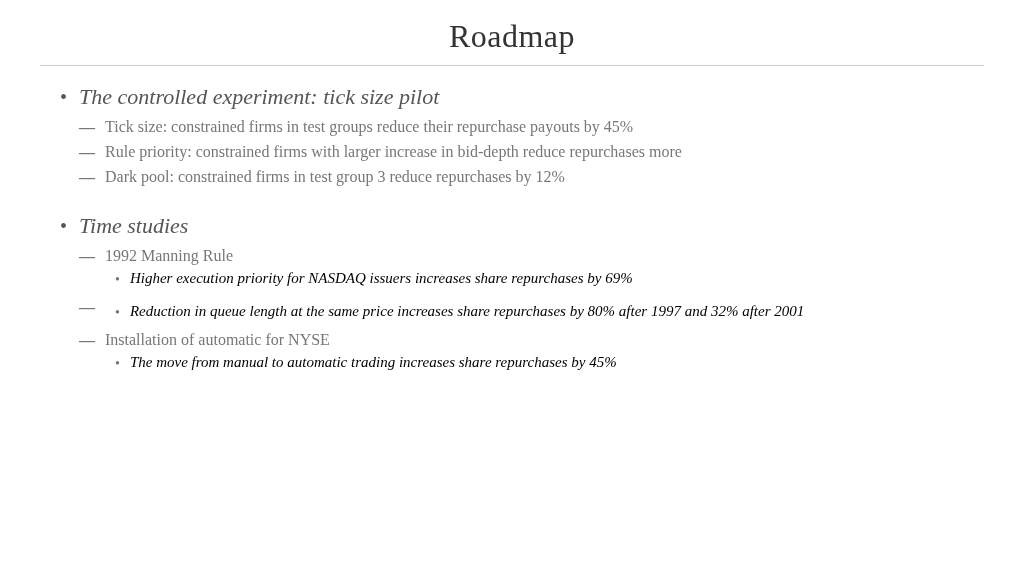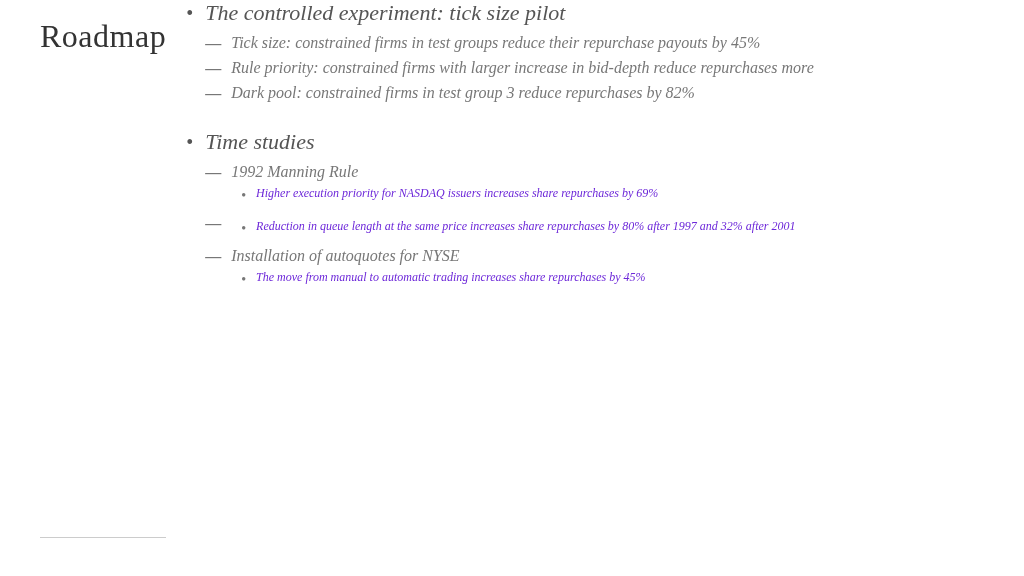--- a/index.html
+++ b/index.html
@@ -15,21 +15,21 @@
       font-family: Georgia, 'Times New Roman', serif;
       color: #555555;
       overflow: hidden;
     }
 
     .slide {
       width: 1024px;
       height: 576px;
       padding: 0 40px 20px 40px;
       display: flex;
-      flex-direction: row;
+      flex-direction: column;
       justify-content: space-between;
     }
 
     .header {
       text-align: center;
       padding: 18px 0 10px 0;
       border-bottom: 1px solid #cccccc;
       margin-bottom: 18px;
     }
 
@@ -89,21 +89,20 @@
       color: #777777;
       margin-right: 10px;
       margin-top: 1px;
       flex-shrink: 0;
       font-weight: bold;
     }
 
     .level2-label {
       font-size: 16px;
       color: #777777;
-      font-style: italic;
     }
 
     .level3-list {
       list-style: none;
       padding: 0;
       margin-top: 5px;
       margin-left: 10px;
     }
 
     .level3-item {
@@ -114,22 +113,22 @@
 
     .small-bullet {
       font-size: 14px;
       color: #777777;
       margin-right: 10px;
       margin-top: 2px;
       flex-shrink: 0;
     }
 
     .level3-label {
-      font-size: 12px;
-      color: #6d28d9;
+      font-size: 15px;
+      color: #000000;
       font-style: italic;
     }
 
     .level1-content {
       flex: 1;
     }
   </style>
 </head>
 <body>
 
@@ -149,21 +148,21 @@
             <li class="level2-item">
               <span class="dash">—</span>
               <span class="level2-label">Tick size: constrained firms in test groups reduce their repurchase payouts by 45%</span>
             </li>
             <li class="level2-item">
               <span class="dash">—</span>
               <span class="level2-label">Rule priority: constrained firms with larger increase in bid-depth reduce repurchases more</span>
             </li>
             <li class="level2-item">
               <span class="dash">—</span>
-              <span class="level2-label">Dark pool: constrained firms in test group 3 reduce repurchases by 82%</span>
+              <span class="level2-label">Dark pool: constrained firms in test group 3 reduce repurchases by 12%</span>
             </li>
           </ul>
         </div>
       </li>
 
       <li class="level1-item">
         <span class="bullet-dot">•</span>
         <div class="level1-content">
           <span class="level1-label">Time studies</span>
           <ul class="level2-list">
@@ -189,21 +188,21 @@
                     <span class="small-bullet">•</span>
                     <span class="level3-label">Reduction in queue length at the same price increases share repurchases by 80% after 1997 and 32% after 2001</span>
                   </li>
                 </ul>
               </div>
             </li>
 
             <li class="level2-item">
               <span class="dash">—</span>
               <div>
-                <span class="level2-label">Installation of autoquotes for NYSE</span>
+                <span class="level2-label">Installation of automatic for NYSE</span>
                 <ul class="level3-list">
                   <li class="level3-item">
                     <span class="small-bullet">•</span>
                     <span class="level3-label">The move from manual to automatic trading increases share repurchases by 45%</span>
                   </li>
                 </ul>
               </div>
             </li>
           </ul>
         </div>

